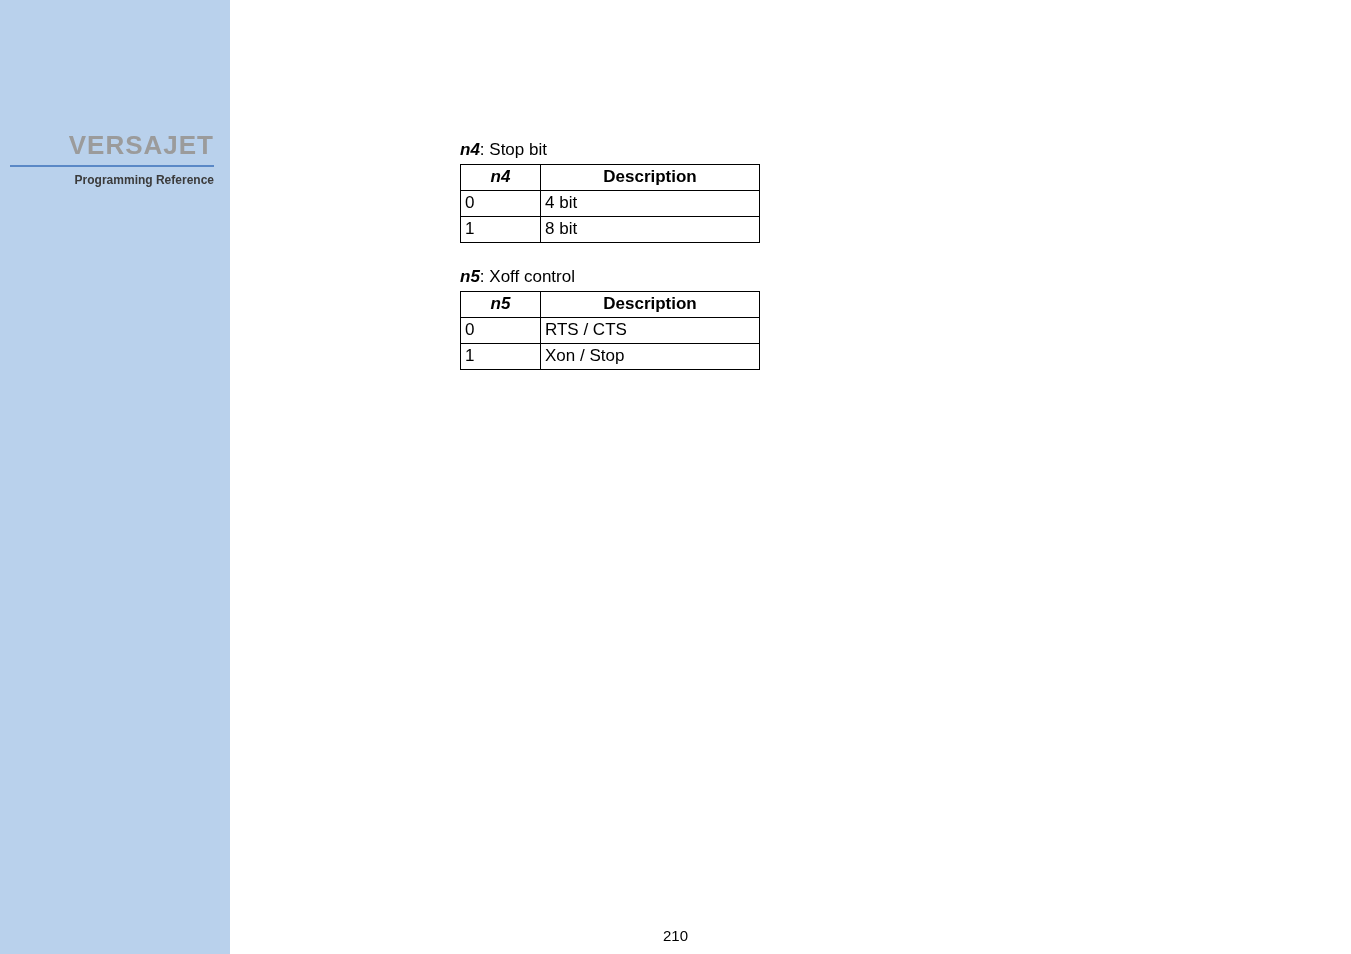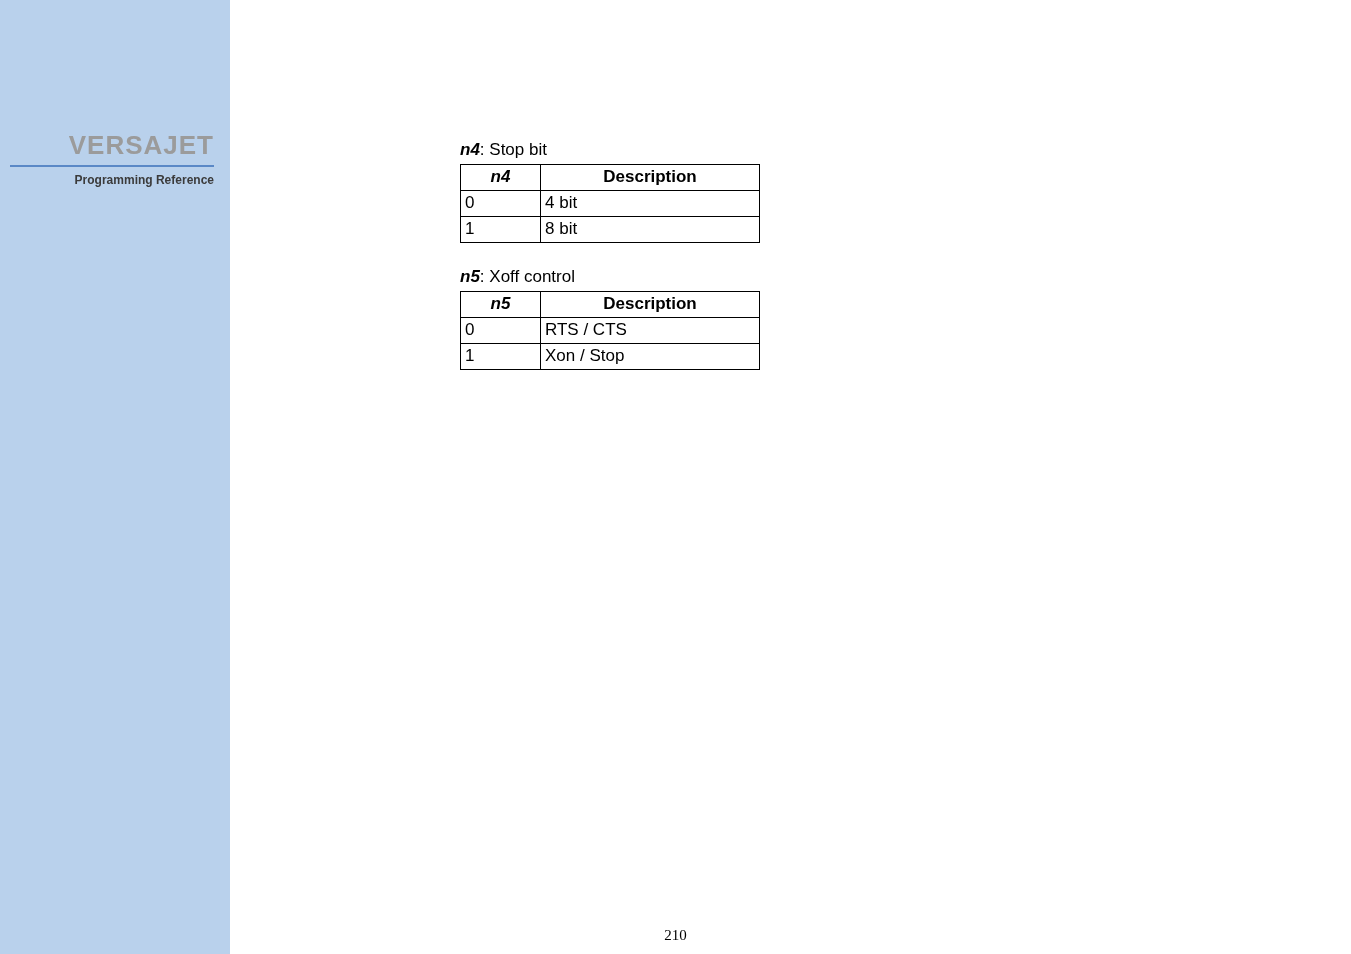--- a/index.html
+++ b/index.html
@@ -76,21 +76,21 @@
   table.desc-table th.param-col {
     width: 80px;
     font-weight: bold;
     font-style: italic;
   }
   .page-num {
     position: absolute;
     left: 50%;
     bottom: 10px;
     transform: translateX(-50%);
-    font-family: Liberation Serif, serif;
+    font-family: Liberation Sans, sans-serif;
     font-size: 15px;
   }
 </style>
 </head>
 <body>
 
 <div class="page">
   <div class="sidebar">
     <div class="versajet">VERSAJET</div>
     <hr class="hr-sep">

